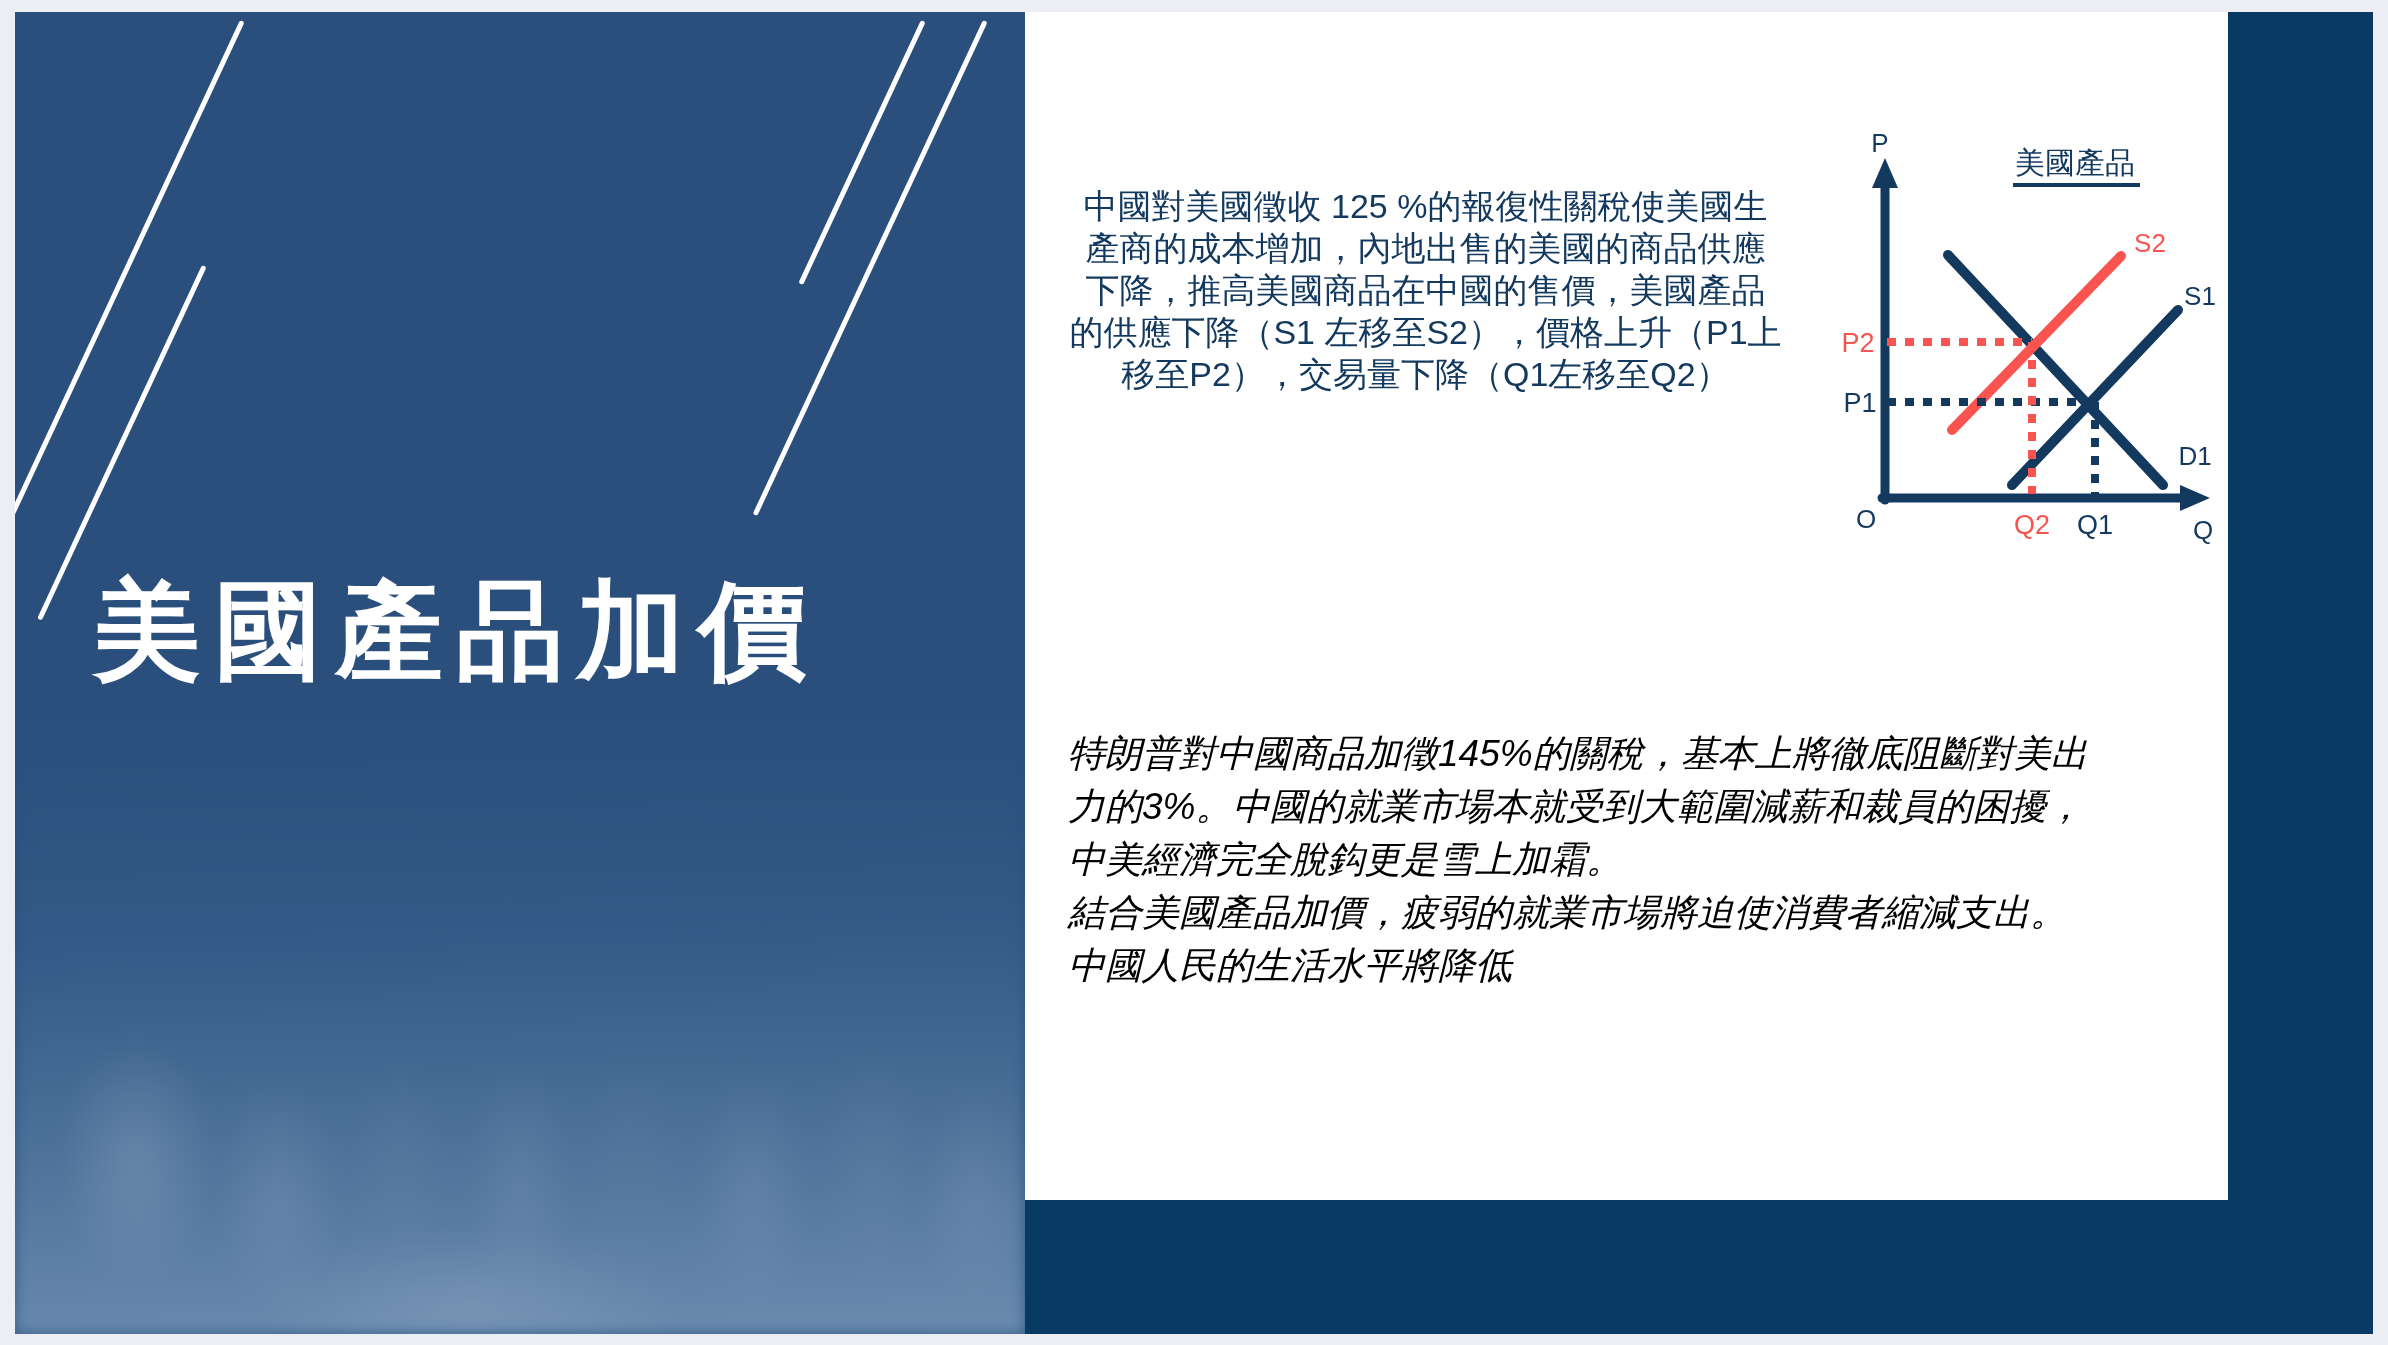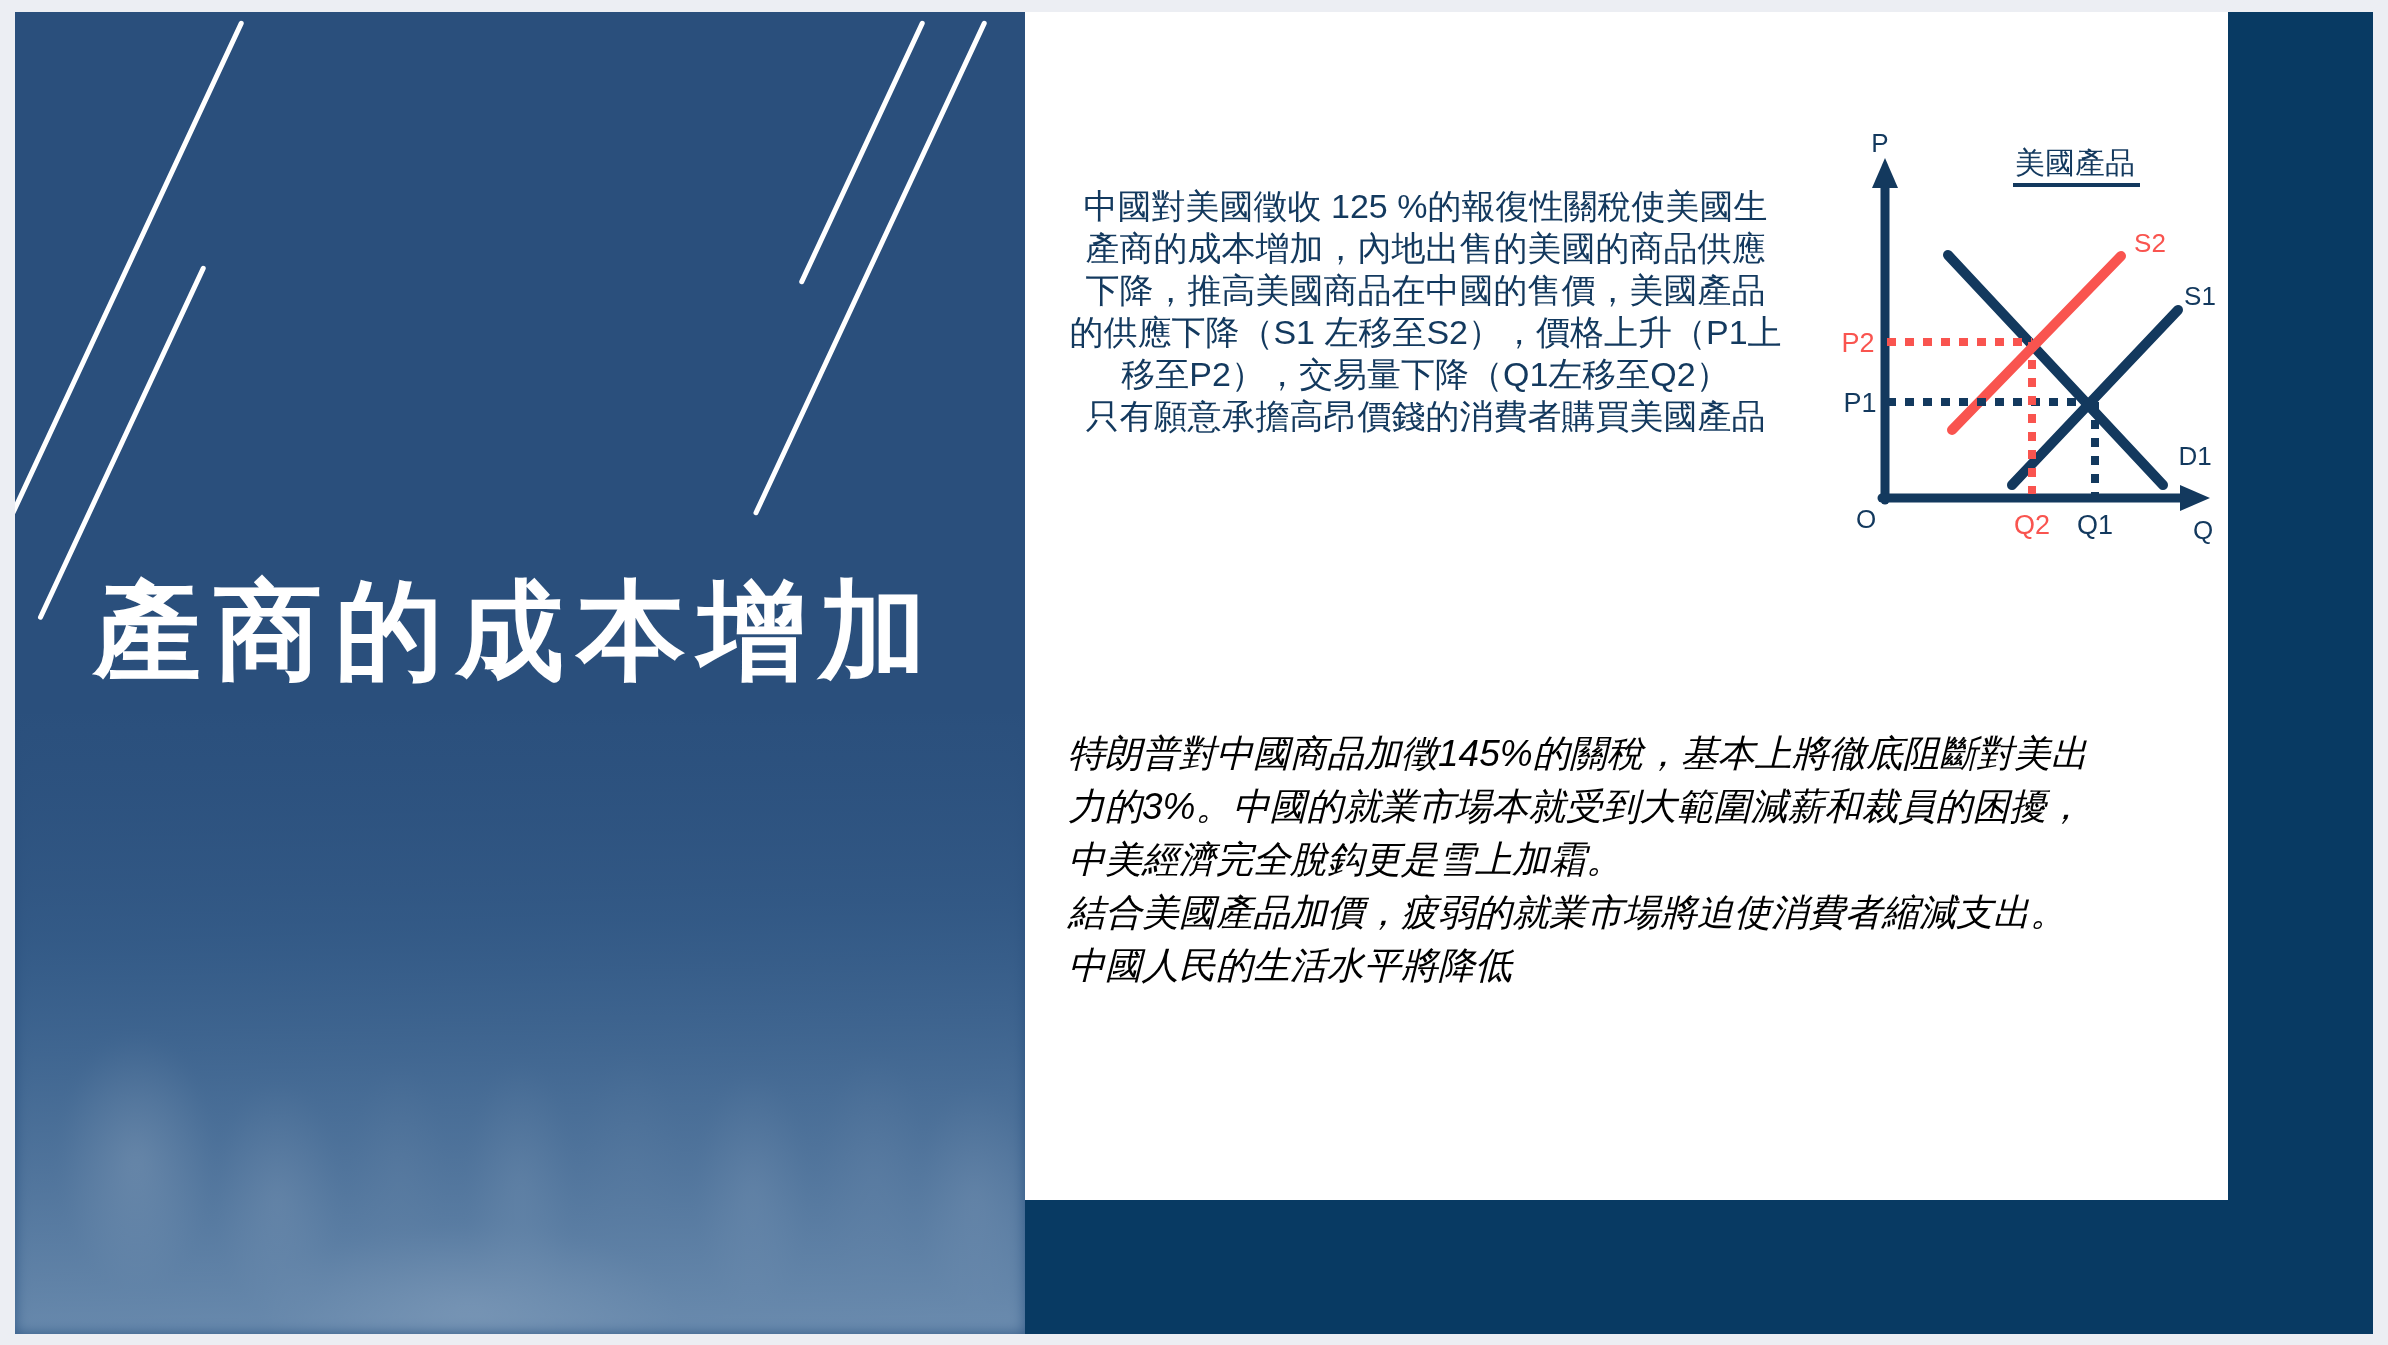--- a/index.html
+++ b/index.html
@@ -165,35 +165,34 @@
     <div class="crowd-photo">
       <div class="ph-base"></div>
       <div class="ph-tint"></div>
     </div>
 
     <div class="deco-line" style="left:225px; top:8px; width:5px; height:600px; transform: rotate(25deg);"></div>
     <div class="deco-line" style="left:187px; top:253px; width:5px; height:390px; transform: rotate(25deg);"></div>
     <div class="deco-line" style="left:906px; top:8px; width:5px; height:290px; transform: rotate(25deg);"></div>
     <div class="deco-line" style="left:968px; top:8px; width:5px; height:545px; transform: rotate(25deg);"></div>
 
-    <div class="slide-title">產商的成本增加</div>
+    <div class="slide-title">美國產品加價</div>
   </div>
 
   <div class="white-panel"></div>
   <div class="navy-right-bar"></div>
   <div class="navy-bottom-bar"></div>
 
 
   <div class="sec1-body">
     <div>中國對美國徵收 125 %的報復性關稅使美國生</div>
     <div>產商的成本增加，內地出售的美國的商品供應</div>
     <div>下降，推高美國商品在中國的售價，美國產品</div>
     <div>的供應下降（S1 左移至S2），價格上升（P1上</div>
     <div>移至P2），交易量下降（Q1左移至Q2）</div>
-    <div>只有願意承擔高昂價錢的消費者購買美國產品</div>
   </div>
 
   <div class="chart-wrap">
     <svg width="400" height="420" viewBox="0 0 400 420">
 
       <text x="255" y="43" text-anchor="middle" font-size="30" fill="#13395e" font-family="Liberation Serif, DejaVu Serif, serif">美國產品</text>
       <line x1="193" y1="55" x2="320" y2="55" stroke="#13395e" stroke-width="4"></line>
 
       <g>
 

